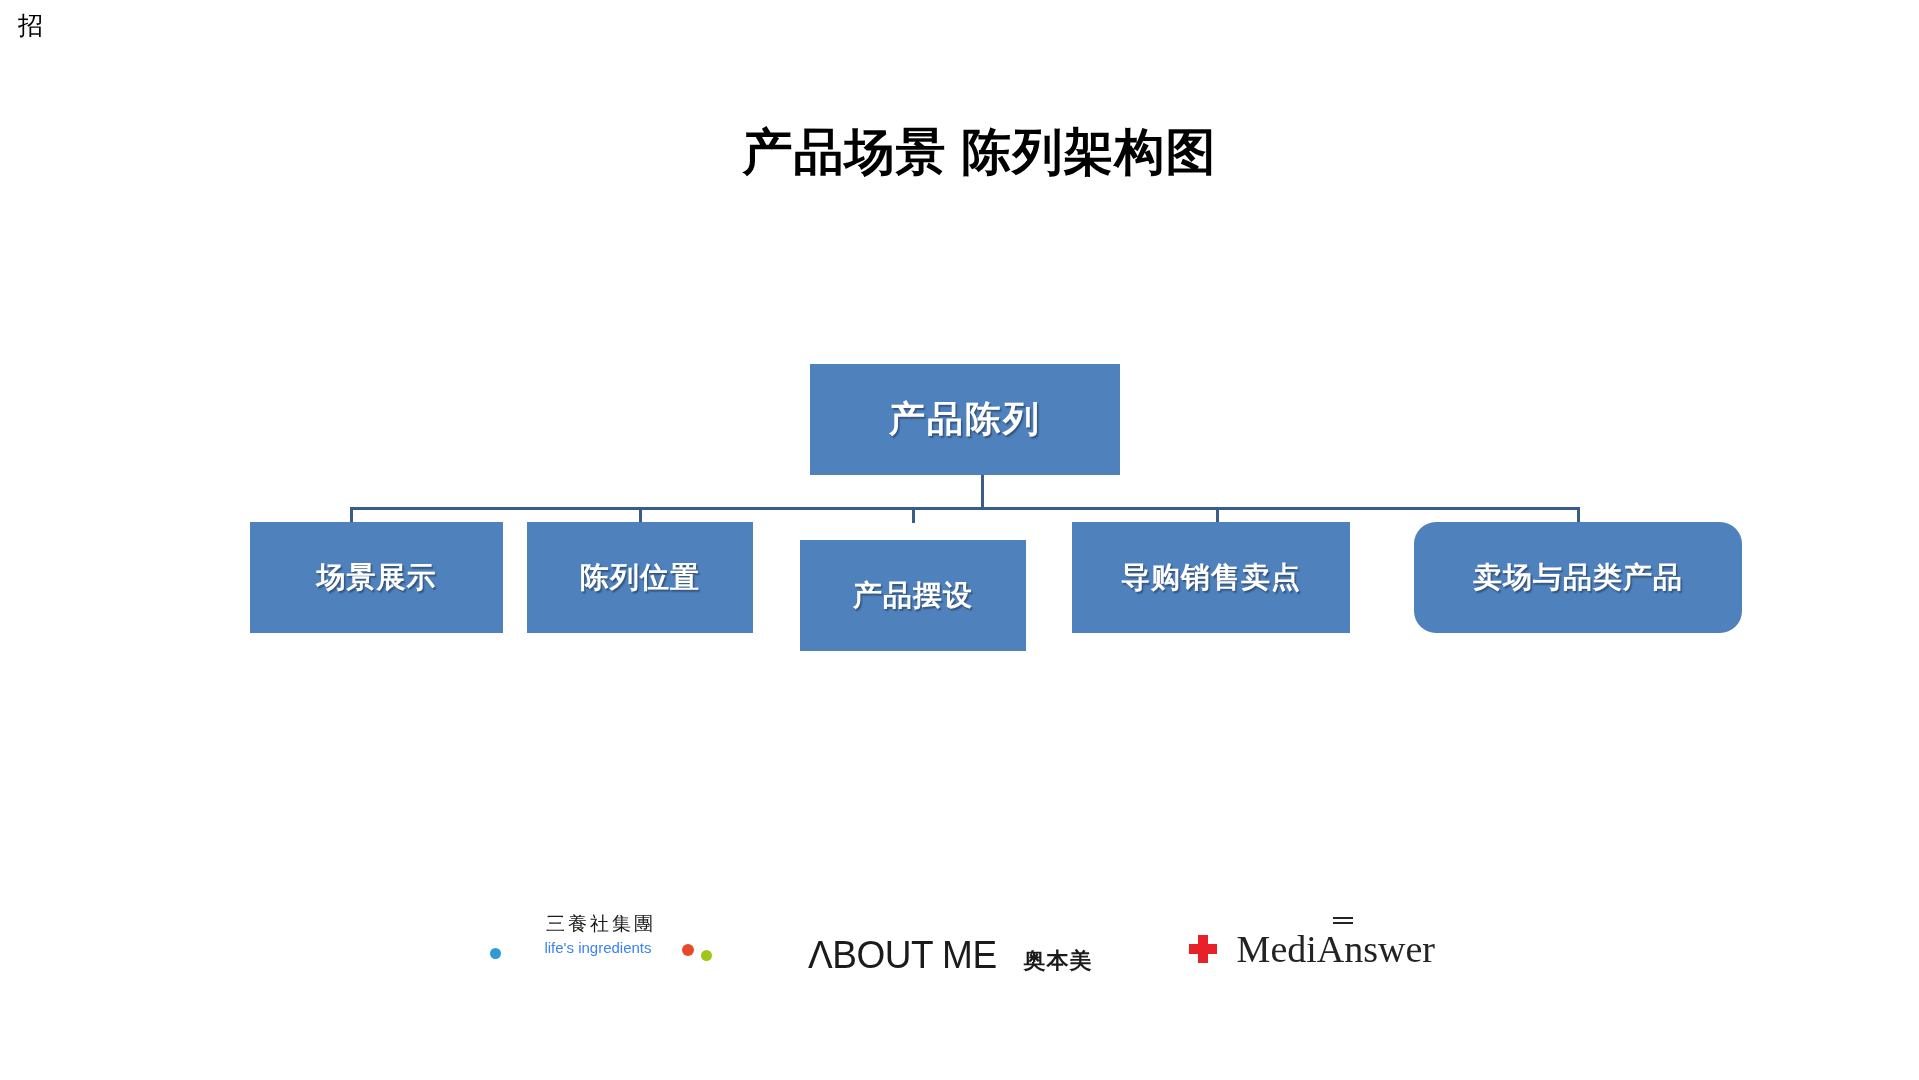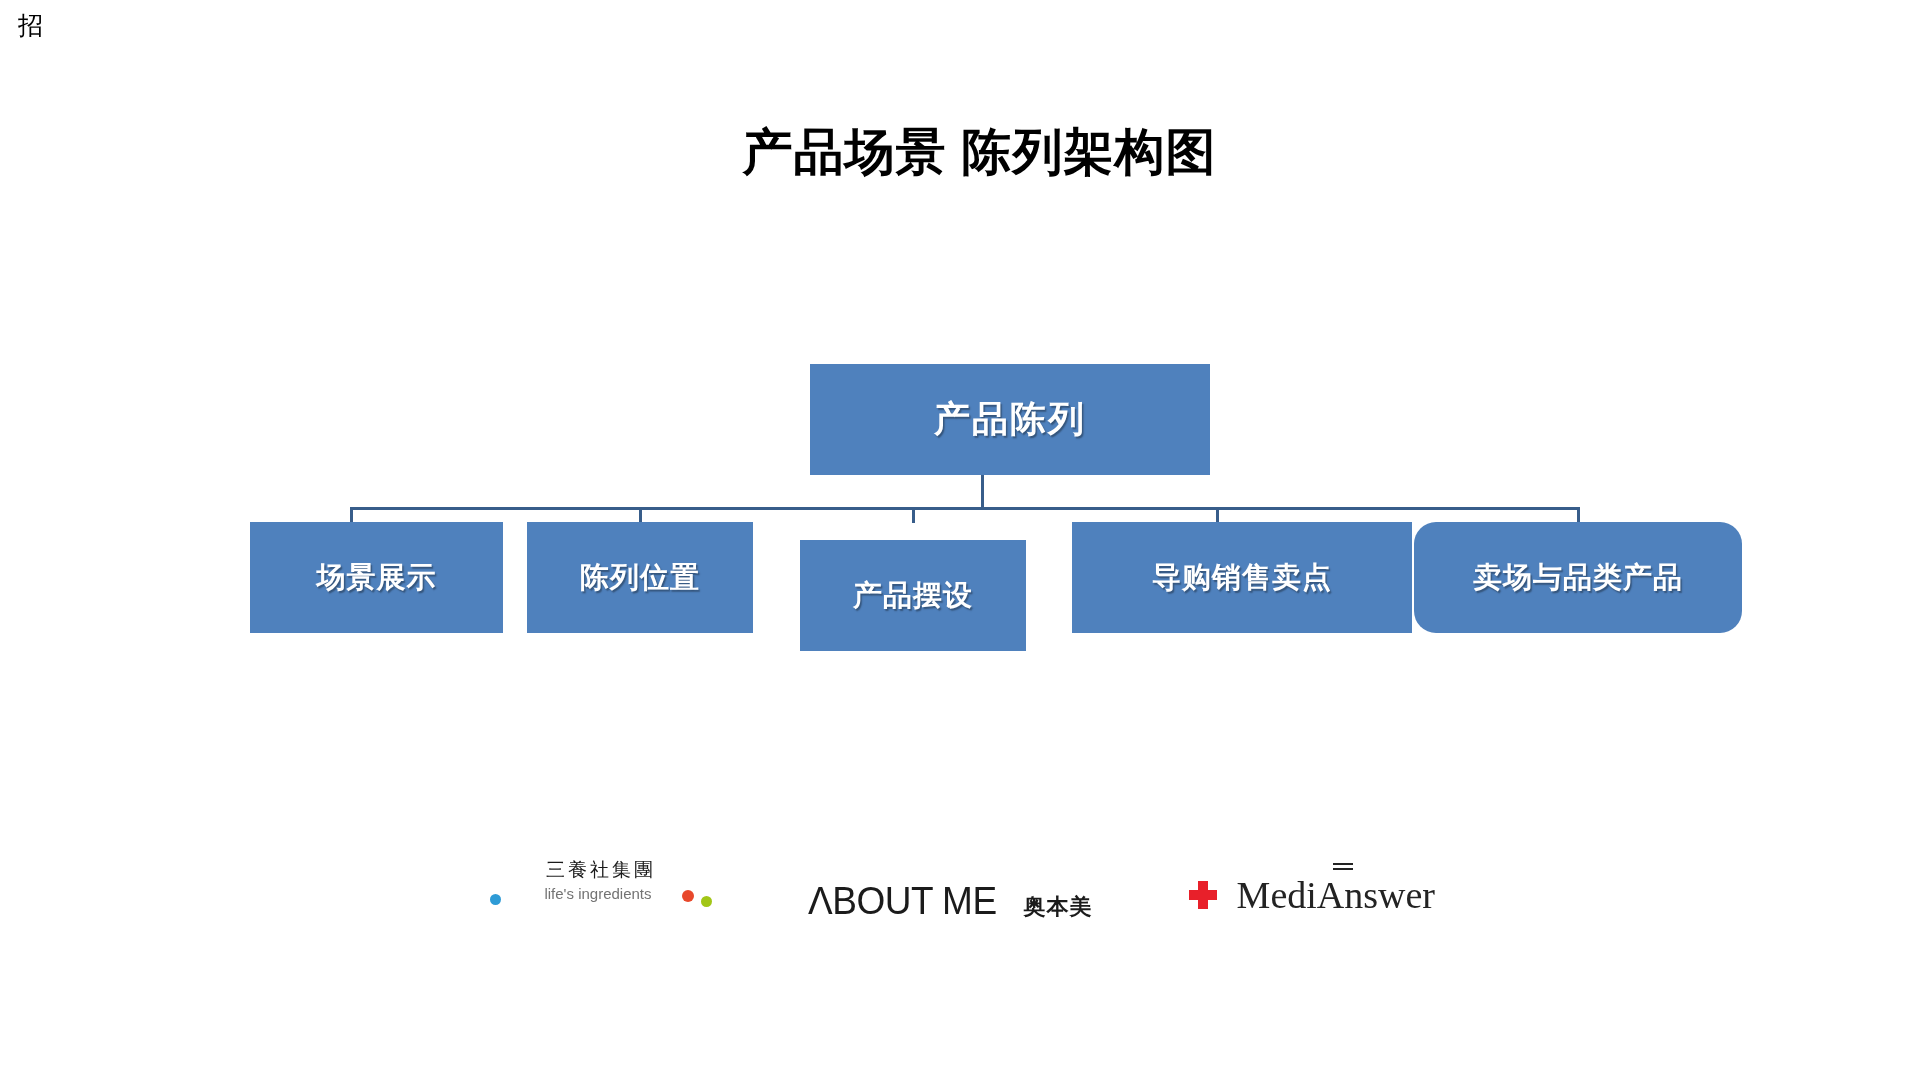--- a/index.html
+++ b/index.html
@@ -66,36 +66,36 @@
     font-weight: bold;
     box-sizing: border-box;
     text-shadow: 1.5px 1.5px 1.5px rgba(0,0,0,0.35);
     letter-spacing: 1px;
     white-space: nowrap;
   }
 
   .node.root {
     left: 810px;
     top: 364px;
-    width: 400px;
+    width: 310px;
     height: 111px;
     font-size: 36px;
     letter-spacing: 2px;
   }
 
   .node.leaf {
     top: 522px;
     height: 111px;
     font-size: 29px;
   }
 
   .leaf-1 { left: 207px;  width: 253px; margin-left: 43px; }
   .leaf-2 { left: 527px;  width: 226px; }
   .leaf-3 { left: 800px;  width: 226px; margin-top: 18px; }
-  .leaf-4 { left: 1072px; width: 340px; }
+  .leaf-4 { left: 1072px; width: 278px; }
   .leaf-5 { left: 1414px; width: 328px; border-radius: 22px; }
 
   
   .conn {
     position: absolute;
     background: #385D8A;
   }
   
   #conn-stem {
     left: 981px;
@@ -118,21 +118,21 @@
   #drop-1 { left: 350px;  }
   #drop-2 { left: 639px;  }
   #drop-3 { left: 912px;  }
   #drop-4 { left: 1216px; }
   #drop-5 { left: 1577px; }
 
   
   #logo-bar {
     position: absolute;
     left: 0;
-    top: 850px;
+    top: 904px;
     width: 1919px;
     height: 140px;
     display: flex;
     align-items: flex-start;
     justify-content: center;
     gap: 96px;
   }
 
   
   #logo-samyang {
@@ -155,21 +155,21 @@
     font-size: 40px;
     font-weight: bold;
     letter-spacing: -1.2px;
     color: #0d0d0d;
     line-height: 1.05;
     margin-top: 2px;
   }
   #samyang-tagline {
     text-align: center;
     font-size: 15px;
-    color: #737373;
+    color: #3b82f6;
     letter-spacing: 0px;
     margin-top: 6px;
   }
   .sy-dot {
     position: absolute;
     border-radius: 50%;
     display: block;
   }
   #sy-dot-blue  { left: 6px;   top: 44px; width: 11px; height: 11px; background: #2E9BD6; }
   #sy-dot-red   { left: 198px; top: 40px; width: 12px; height: 12px; background: #E8482B; }

